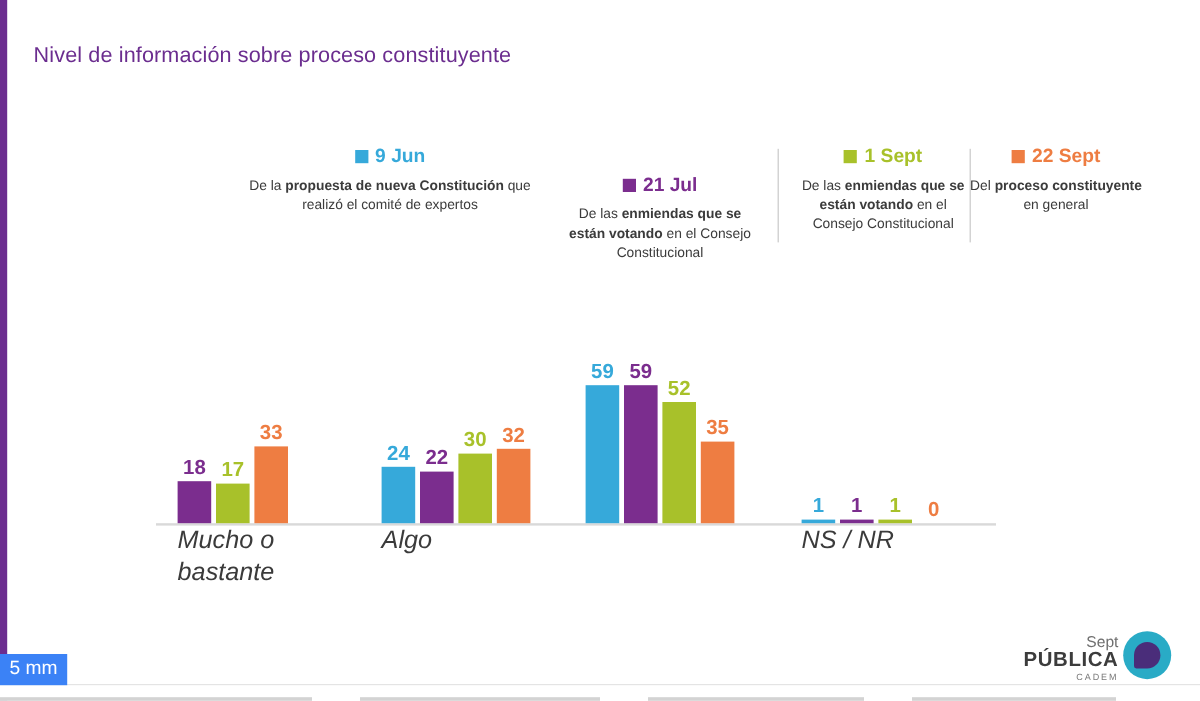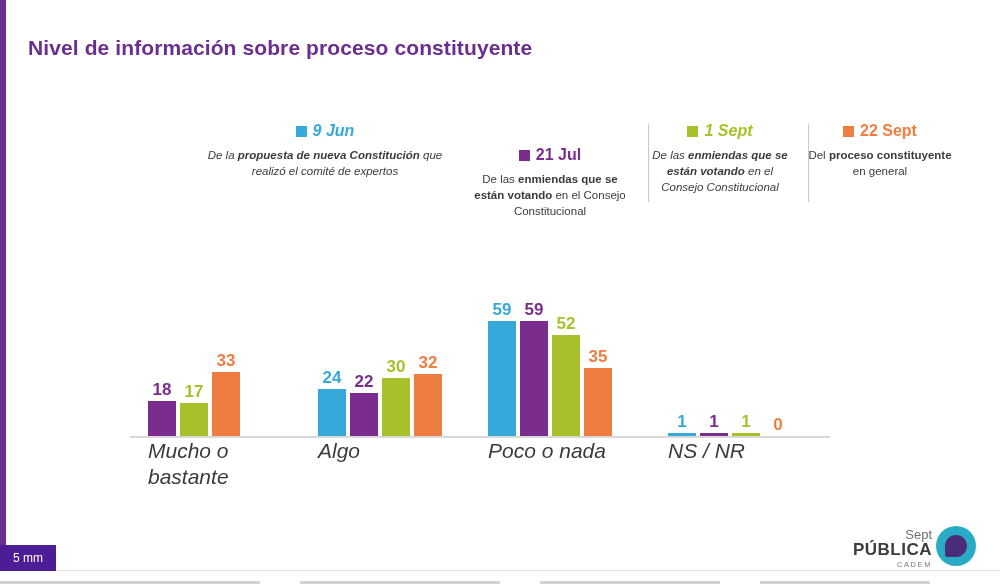--- a/index.html
+++ b/index.html
@@ -25,22 +25,22 @@
     position: absolute;
     left: 0; top: 0;
     width: 6px;
     height: 584px;
     background: #6b2d8f;
   }
   .title {
     position: absolute;
     left: 28px;
     top: 36px;
-    font-size: 21px;
-    font-weight: bold;
+    font-size: 18px;
+    font-weight: normal;
     color: #6b2d8f;
     letter-spacing: 0.1px;
   }
   .subtitle {
     position: absolute;
     left: 28px;
     top: 72px;
     font-size: 13px;
     color: #3b3b3b;
   }
@@ -213,23 +213,23 @@
     height: 13px;
     background: #ffffff;
     border-top: 1px solid #e4e4e4;
   }
   .ruler-chip {
     position: absolute;
     left: 0;
     bottom: 13px;
     width: 56px;
     height: 26px;
-    background: #4c1d95;
+    background: #3b82f6;
     color: #ffffff;
-    font-size: 12px;
+    font-size: 16px;
     display: flex;
     align-items: center;
     justify-content: center;
   }
   .osbar-seg {
     position: absolute;
     bottom: 0;
     height: 3px;
     background: #d3d3d3;
   }
@@ -238,29 +238,29 @@
 <body>
 
 <div class="slide">
 
   <div class="left-rail"></div>
 
   <div class="title">Nivel de información sobre proceso constituyente</div>
 
   <div class="legend">
 
-  <div class="legend-col" style="left: 10px; width: 270px; font-style: italic;">
+  <div class="legend-col" style="left: 10px; width: 270px;">
         <div class="legend-head" style="color: rgb(54, 169, 218);"><span class="legend-swatch" style="background: rgb(54, 169, 218);"></span><span>9 Jun</span></div>
         <div class="legend-desc"><span>De la </span><b>propuesta de nueva Constitución</b><span> que realizó el comité de expertos</span></div>
       </div>
       <div class="legend-col" style="left: 290px; width: 160px; margin-top: 24px;">
         <div class="legend-head" style="color: rgb(123, 45, 142);"><span class="legend-swatch" style="background: rgb(123, 45, 142);"></span><span>21 Jul</span></div>
         <div class="legend-desc"><span>De las </span><b>enmiendas que se están votando</b><span> en el Consejo Constitucional</span></div>
       </div>
-      <div class="legend-col" style="left: 465px; width: 150px; font-style: italic;">
+      <div class="legend-col" style="left: 481px; width: 150px;">
         <div class="legend-head" style="color: rgb(168, 193, 42);"><span class="legend-swatch" style="background: rgb(168, 193, 42);"></span><span>1 Sept</span></div>
         <div class="legend-desc"><span>De las </span><b>enmiendas que se están votando</b><span> en el Consejo Constitucional</span></div>
       </div>
       <div class="legend-col" style="left: 625px; width: 150px;">
         <div class="legend-head" style="color: rgb(238, 125, 66);"><span class="legend-swatch" style="background: rgb(238, 125, 66);"></span><span>22 Sept</span></div>
         <div class="legend-desc"><span>Del </span><b>proceso constituyente</b><span> en general</span></div>
       </div>
       <div class="legend-div" style="left: 468px;"></div>
       <div class="legend-div" style="left: 628px;"></div>
     </div>
@@ -318,21 +318,20 @@
           </div>
           <div class="bar-wrap">
             <div class="bar-val" style="color: rgb(168, 193, 42);">52</div>
             <div class="bar" style="background: rgb(168, 193, 42); height: 101.4px;"></div>
           </div>
           <div class="bar-wrap">
             <div class="bar-val" style="color: rgb(238, 125, 66);">35</div>
             <div class="bar" style="background: rgb(238, 125, 66); height: 68.25px;"></div>
           </div>
         </div>
-        <div class="cat-label">Poco o nada</div>
       </div>
       <div class="group" style="left: 668px; width: 130px;">
         <div class="bars">
           <div class="bar-wrap">
             <div class="bar-val" style="color: rgb(54, 169, 218);">1</div>
             <div class="bar" style="background: rgb(54, 169, 218); height: 3px;"></div>
           </div>
           <div class="bar-wrap">
             <div class="bar-val" style="color: rgb(123, 45, 142);">1</div>
             <div class="bar" style="background: rgb(123, 45, 142); height: 3px;"></div>

